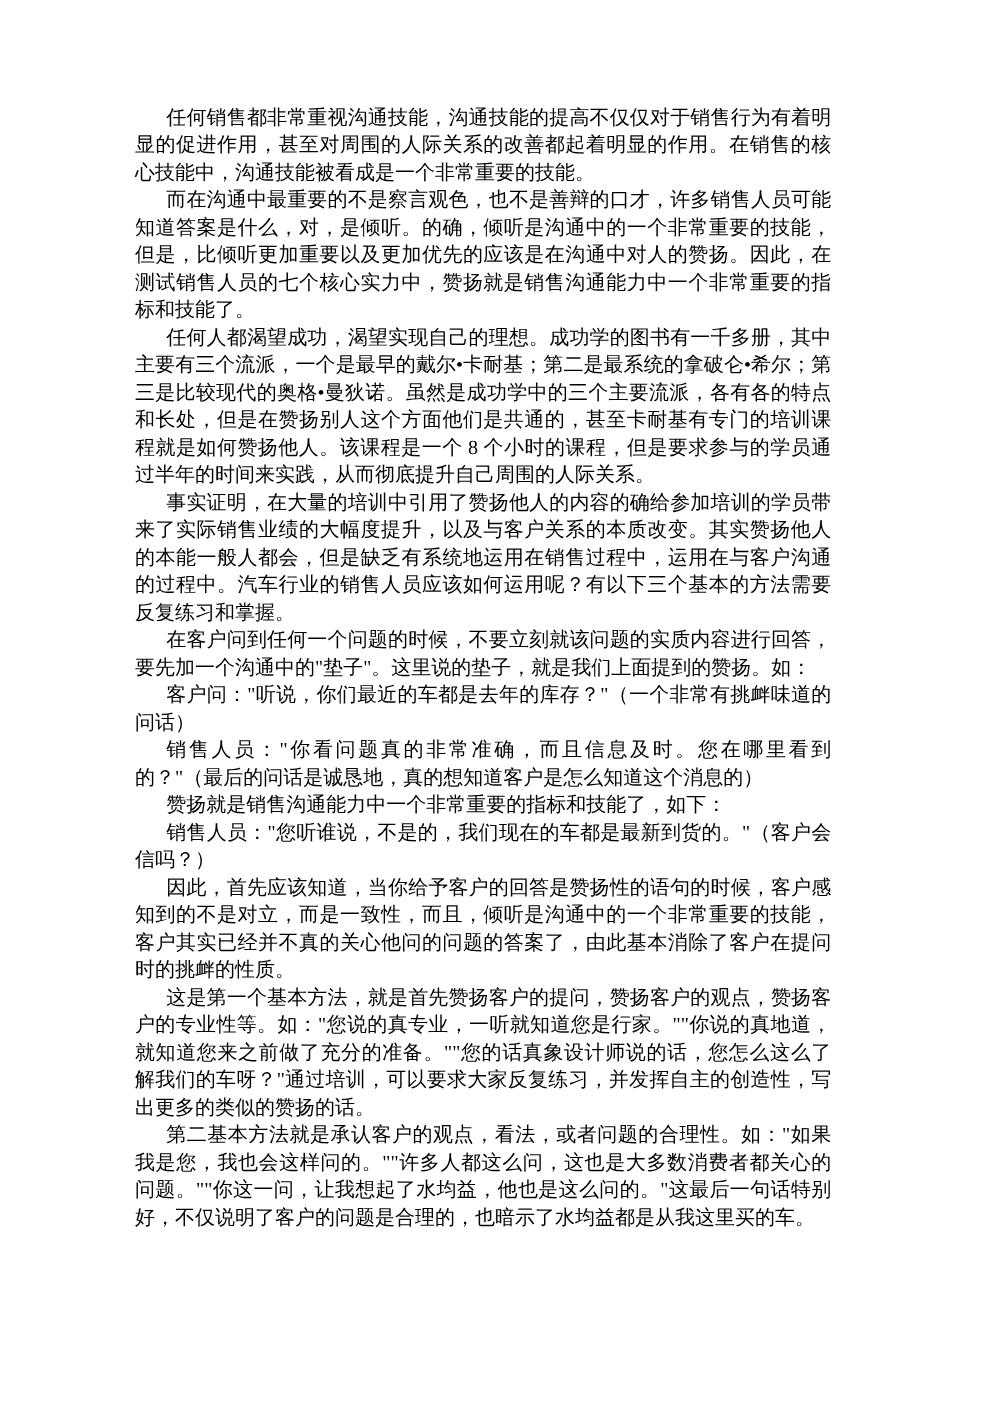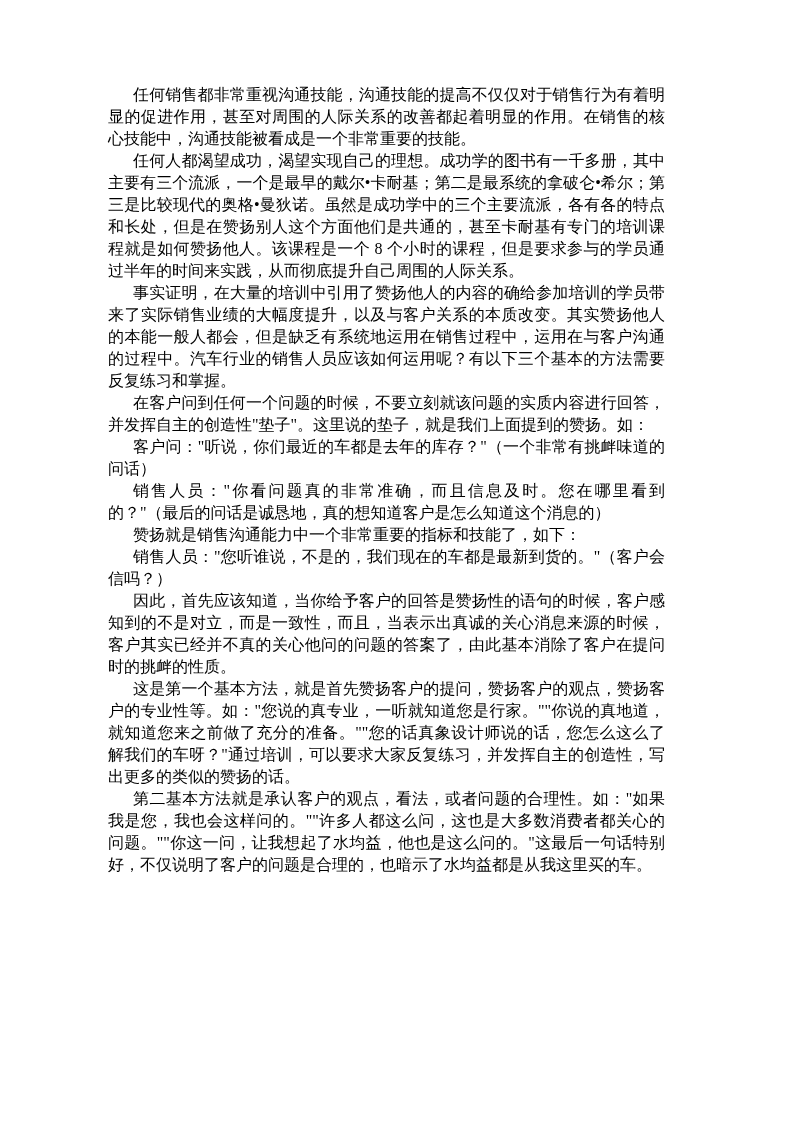--- a/index.html
+++ b/index.html
@@ -32,24 +32,25 @@
     text-indent: 25px;
     word-break: normal;
   }
 </style>
 </head>
 <body>
 
 <div class="page">
   <div class="text-block">
     <p>任何销售都非常重视沟通技能，沟通技能的提高不仅仅对于销售行为有着明显的促进作用，甚至对周围的人际关系的改善都起着明显的作用。在销售的核心技能中，沟通技能被看成是一个非常重要的技能。</p>
+    <p>而在沟通中最重要的不是察言观色，也不是善辩的口才，许多销售人员可能知道答案是什么，对，是倾听。的确，倾听是沟通中的一个非常重要的技能，但是，比倾听更加重要以及更加优先的应该是在沟通中对人的赞扬。因此，在测试销售人员的七个核心实力中，赞扬就是销售沟通能力中一个非常重要的指标和技能了。</p>
     <p>任何人都渴望成功，渴望实现自己的理想。成功学的图书有一千多册，其中主要有三个流派，一个是最早的戴尔•卡耐基；第二是最系统的拿破仑•希尔；第三是比较现代的奥格•曼狄诺。虽然是成功学中的三个主要流派，各有各的特点和长处，但是在赞扬别人这个方面他们是共通的，甚至卡耐基有专门的培训课程就是如何赞扬他人。该课程是一个 8 个小时的课程，但是要求参与的学员通过半年的时间来实践，从而彻底提升自己周围的人际关系。</p>
     <p>事实证明，在大量的培训中引用了赞扬他人的内容的确给参加培训的学员带来了实际销售业绩的大幅度提升，以及与客户关系的本质改变。其实赞扬他人的本能一般人都会，但是缺乏有系统地运用在销售过程中，运用在与客户沟通的过程中。汽车行业的销售人员应该如何运用呢？有以下三个基本的方法需要反复练习和掌握。</p>
-    <p>在客户问到任何一个问题的时候，不要立刻就该问题的实质内容进行回答，并发挥自主的创造性"垫子"。这里说的垫子，就是我们上面提到的赞扬。如：</p>
+    <p>在客户问到任何一个问题的时候，不要立刻就该问题的实质内容进行回答，要先加一个沟通中的"垫子"。这里说的垫子，就是我们上面提到的赞扬。如：</p>
     <p>客户问："听说，你们最近的车都是去年的库存？"（一个非常有挑衅味道的问话）</p>
     <p>销售人员："你看问题真的非常准确，而且信息及时。您在哪里看到的？"（最后的问话是诚恳地，真的想知道客户是怎么知道这个消息的）</p>
     <p>赞扬就是销售沟通能力中一个非常重要的指标和技能了，如下：</p>
     <p>销售人员："您听谁说，不是的，我们现在的车都是最新到货的。"（客户会信吗？）</p>
-    <p>因此，首先应该知道，当你给予客户的回答是赞扬性的语句的时候，客户感知到的不是对立，而是一致性，而且，当表示出真诚的关心消息来源的时候，客户其实已经并不真的关心他问的问题的答案了，由此基本消除了客户在提问时的挑衅的性质。</p>
+    <p>因此，首先应该知道，当你给予客户的回答是赞扬性的语句的时候，客户感知到的不是对立，而是一致性，而且，倾听是沟通中的一个非常重要的技能，客户其实已经并不真的关心他问的问题的答案了，由此基本消除了客户在提问时的挑衅的性质。</p>
     <p>这是第一个基本方法，就是首先赞扬客户的提问，赞扬客户的观点，赞扬客户的专业性等。如："您说的真专业，一听就知道您是行家。""你说的真地道，就知道您来之前做了充分的准备。""您的话真象设计师说的话，您怎么这么了解我们的车呀？"通过培训，可以要求大家反复练习，并发挥自主的创造性，写出更多的类似的赞扬的话。</p>
     <p>第二基本方法就是承认客户的观点，看法，或者问题的合理性。如："如果我是您，我也会这样问的。""许多人都这么问，这也是大多数消费者都关心的问题。""你这一问，让我想起了水均益，他也是这么问的。"这最后一句话特别好，不仅说明了客户的问题是合理的，也暗示了水均益都是从我这里买的车。</p>
   </div>
 </div>
 
 </body></html>

